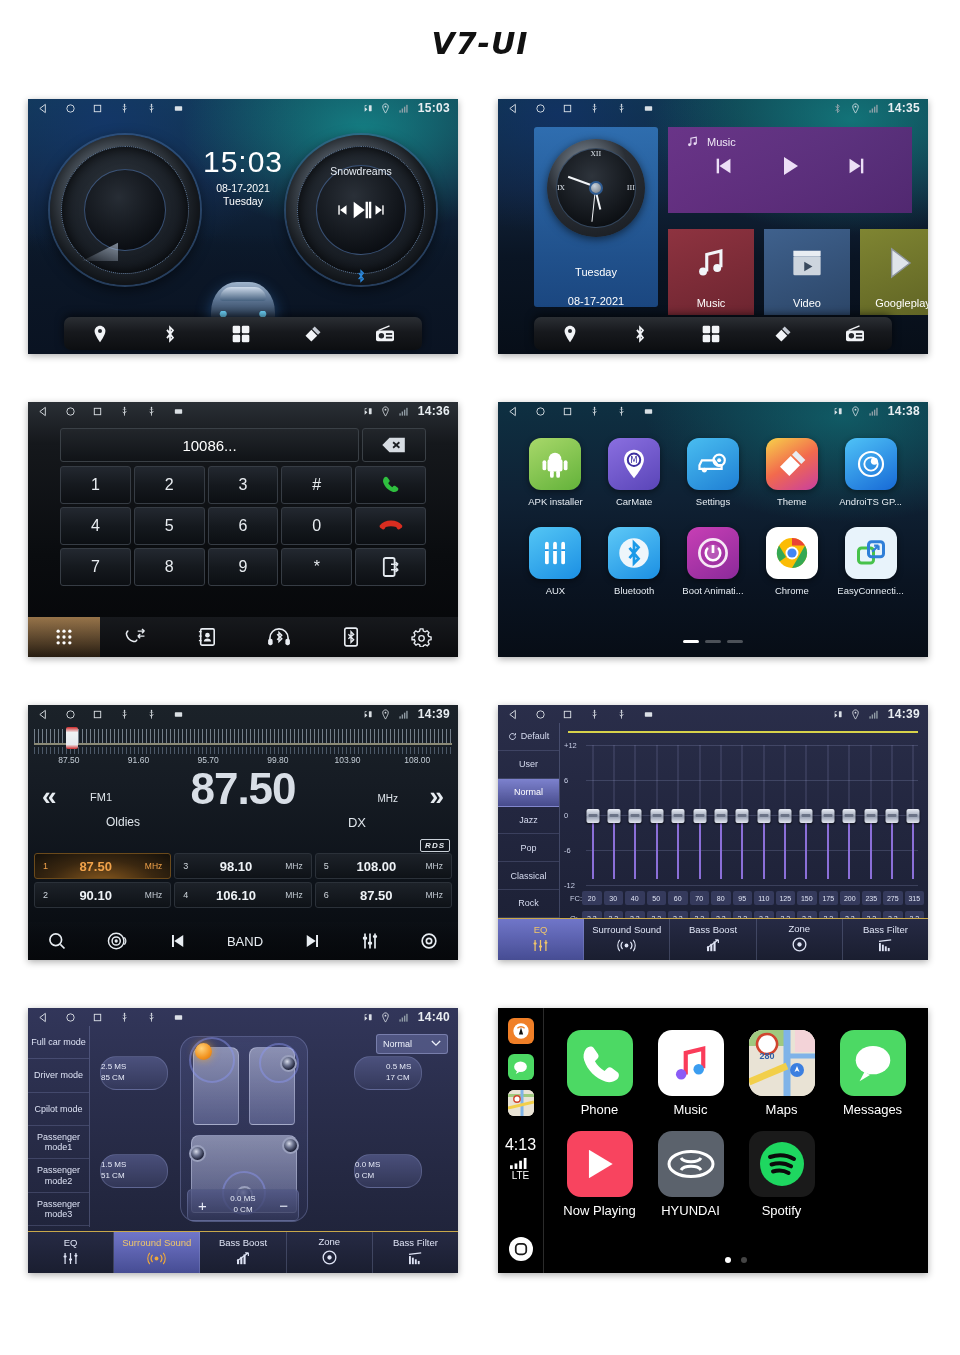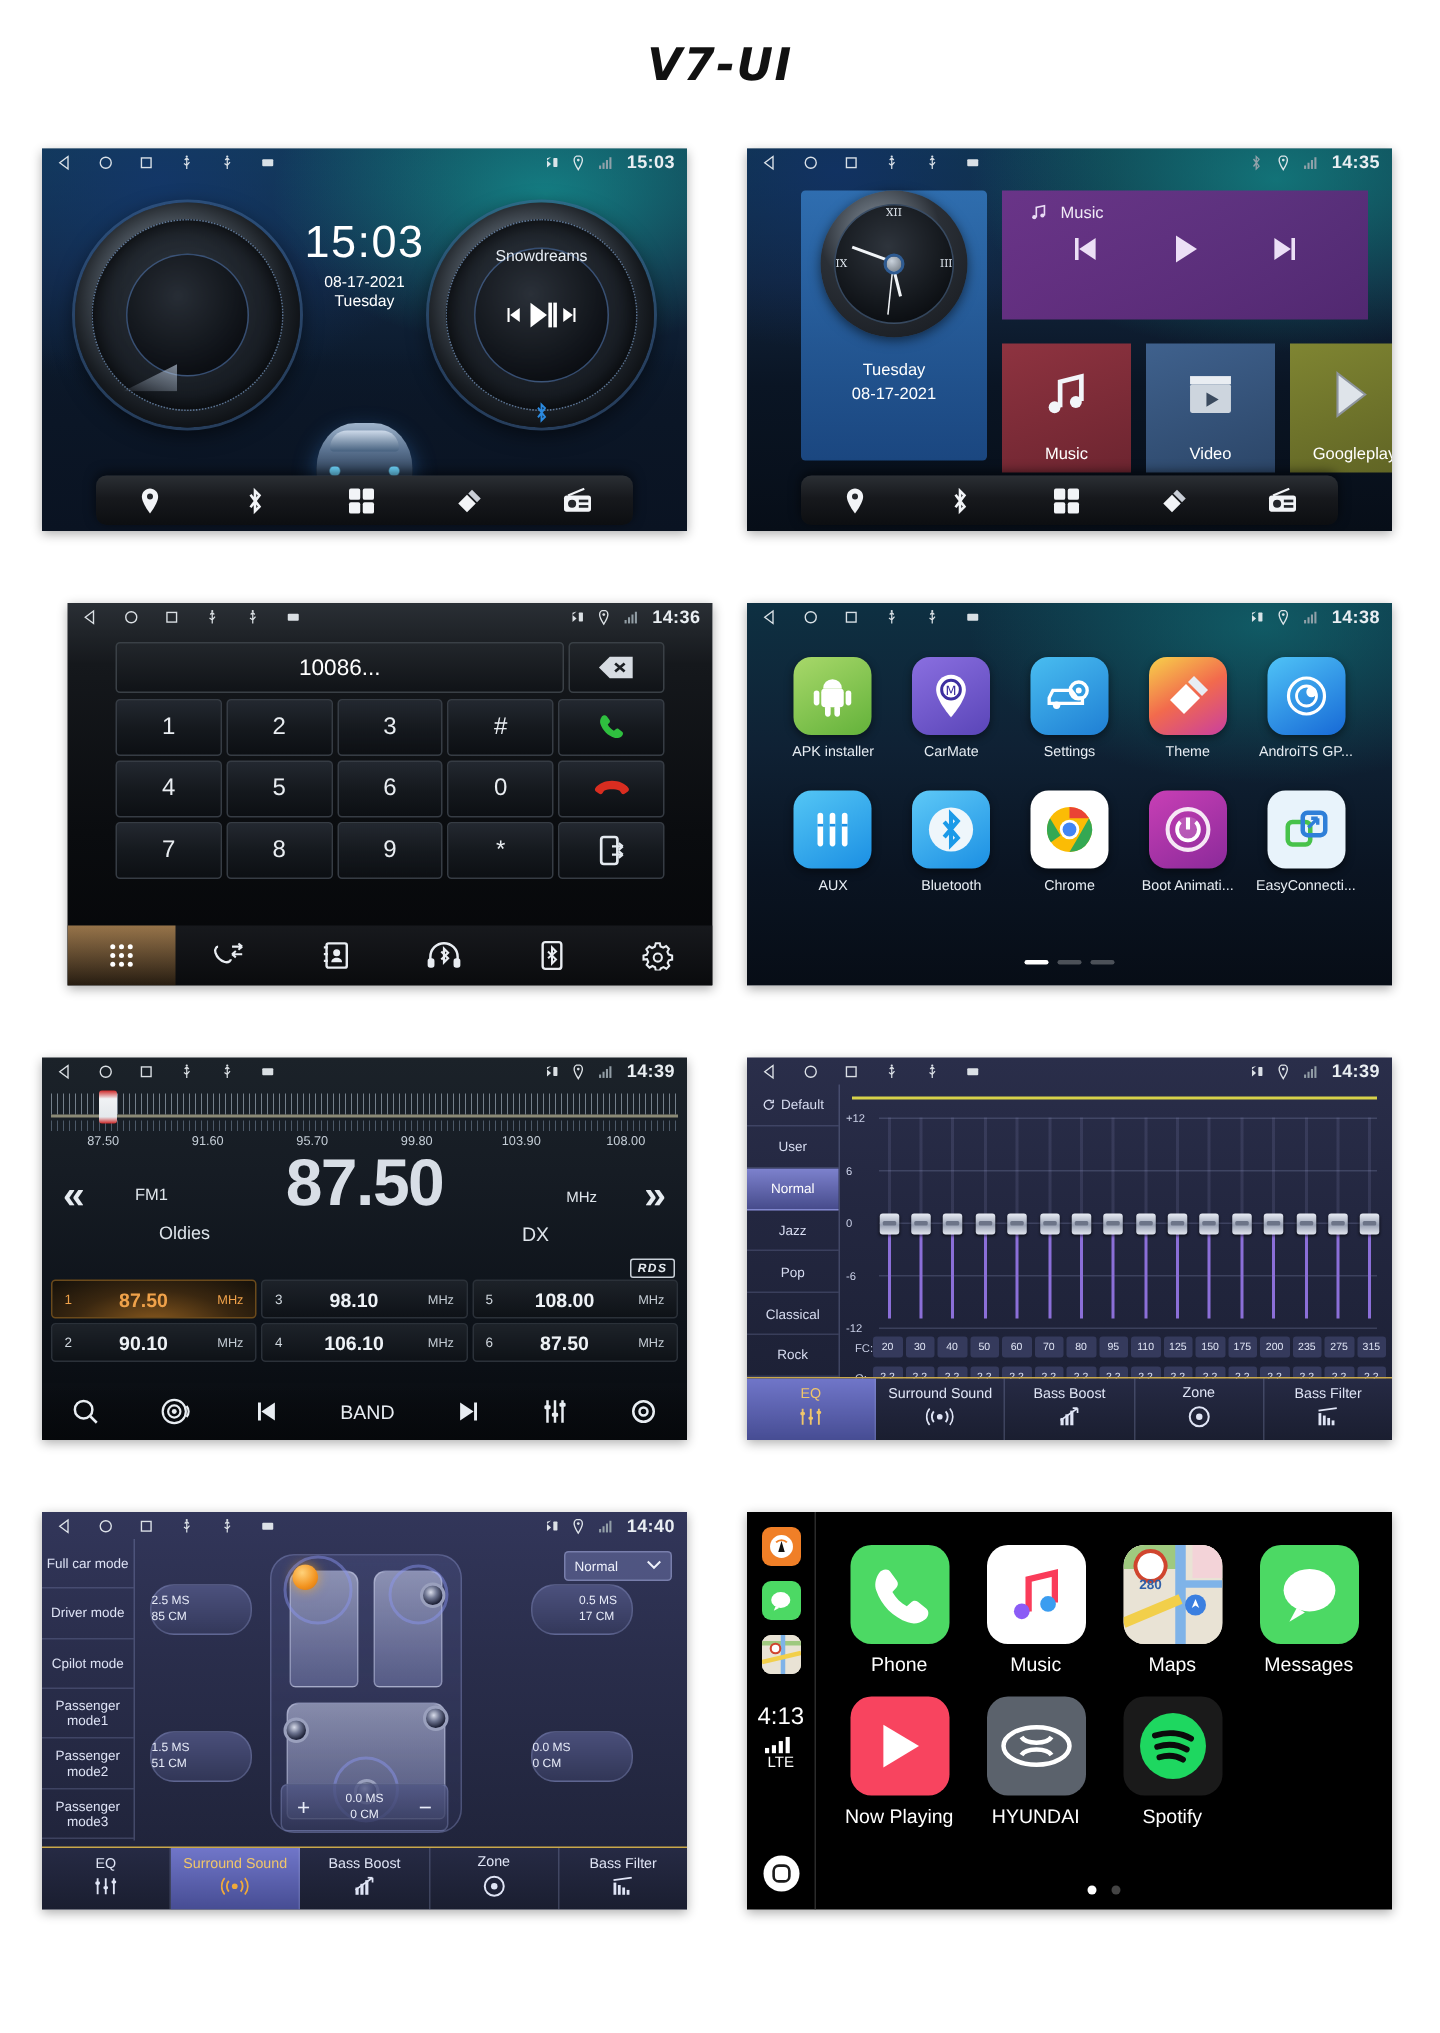--- a/index.html
+++ b/index.html
@@ -143,21 +143,22 @@
 
   
   .s2 { background:
       radial-gradient(ellipse 300px 170px at 82% 8%, rgba(20,140,140,.72), transparent 68%),
       radial-gradient(ellipse 260px 170px at 14% 6%, rgba(18,50,105,.8), transparent 70%),
       linear-gradient(180deg, #0f3546 0%, #11233a 35%, #0a1524 62%, #070e18 100%); }
   .w-clock {
     position:absolute; left:36px; top:28px; width:124px; height:180px;
     background: linear-gradient(180deg, rgba(52,120,190,.85), rgba(30,80,145,.85));
     border-radius: 3px;
-    display:flex; flex-direction:column; align-items:center; justify-content:flex-start;
+    display:flex; flex-direction:column; align-items:center; justify-content:space-between;
+    padding-top: 12px;
   }
   .analog {
     width: 98px; height: 98px; border-radius:50%;
     background: radial-gradient(circle at 40% 28%, #8b949e 0%, #5a636d 22%, #2a2f36 44%, #15181d 100%);
     position:relative; box-shadow: 0 2px 8px rgba(0,0,0,.55);
   }
   .analog .face {
     position:absolute; inset:9px; border-radius:50%;
     background: radial-gradient(circle at 45% 35%, #2e343c, #0c0f13 76%);
     border:1px solid rgba(110,150,200,.4);
@@ -186,21 +187,21 @@
     display:flex; flex-direction:column; align-items:center; justify-content:flex-end;
     padding-bottom:6px;
   }
   .tile .lbl { color:#fff; font-size:11px; }
   .tile .gl { flex:1; display:flex; align-items:center; justify-content:center; }
   .t-music { left: 170px; background: linear-gradient(160deg, #8e3340, #6d2530); }
   .t-video { left: 266px; background: linear-gradient(160deg, #3f618d, #2c4668); }
   .t-play  { left: 362px; background: linear-gradient(160deg, #7f8532, #5f6324); }
 
   
-  .s3 { background: linear-gradient(180deg, #2a2f35 0%, #15181c 16%, #0a0c0f 60%, #050608 100%); margin-left: 17px; }
+  .s3 { background: linear-gradient(180deg, #2a2f35 0%, #15181c 16%, #0a0c0f 60%, #050608 100%); }
   .dial-area { position:absolute; left:32px; right:32px; top:26px; }
   .dial-row1 { display:flex; gap:3px; }
   .num-display {
     flex:1; height:34px; border-radius:3px;
     background: linear-gradient(180deg, #22262b, #101317);
     border:1px solid #3a4046;
     color:#fff; font-size:15px;
     display:flex; align-items:center; justify-content:center;
   }
   .del-key {
@@ -909,43 +910,43 @@
       <div class="app">
         <div class="ico" style="background:linear-gradient(150deg,#5ec9f7,#1b8fe3)">
           <svg width="34" height="34" viewBox="0 0 30 30">
               <circle cx="15" cy="15" r="13" fill="#eef6fb"></circle>
               <path d="M11 10.5 19 20l-4 4V6l4 4-8 9.5" stroke="#1b9ae8" stroke-width="2.4" fill="none"></path>
             </svg>
         </div>
         <div class="nm">Bluetooth</div>
       </div>
       <div class="app">
+        <div class="ico" style="background:linear-gradient(150deg,#c83fb5,#8b2a9a)">
+          <svg width="34" height="34" viewBox="0 0 30 30">
+              <circle cx="15" cy="15" r="12" fill="none" stroke="#f6e7f5" stroke-width="2.4"></circle>
+              <circle cx="15" cy="15" r="7.5" fill="#ffffff" opacity=".18"></circle>
+              <path d="M15 8v7" stroke="#fff" stroke-width="2.4"></path>
+              <path d="M10.5 10.5a6.4 6.4 0 1 0 9 0" stroke="#fff" stroke-width="2.2" fill="none"></path>
+            </svg>
+        </div>
+        <div class="nm">Boot Animati...</div>
+      </div>
+      <div class="app">
         <div class="ico" style="background:#ffffff">
           <svg width="36" height="36" viewBox="0 0 36 36">
               <circle cx="18" cy="18" r="15" fill="#fbbc05"></circle>
               <path d="M18 3a15 15 0 0 1 13 7.5H18z" fill="#ea4335"></path>
               <path d="M5 10.5 12 22 5.6 26.5A15 15 0 0 1 5 10.5z" fill="#34a853"></path>
               <path d="M31 10.5A15 15 0 0 1 18 33l6.5-11z" fill="#34a853"></path>
               <path d="M5 10.5h13l-6 11z" fill="#ea4335" opacity=".0"></path>
               <circle cx="18" cy="18" r="6.5" fill="#fff"></circle>
               <circle cx="18" cy="18" r="4.6" fill="#4285f4"></circle>
             </svg>
         </div>
         <div class="nm">Chrome</div>
-      </div>
-      <div class="app">
-        <div class="ico" style="background:linear-gradient(150deg,#c83fb5,#8b2a9a)">
-          <svg width="34" height="34" viewBox="0 0 30 30">
-              <circle cx="15" cy="15" r="12" fill="none" stroke="#f6e7f5" stroke-width="2.4"></circle>
-              <circle cx="15" cy="15" r="7.5" fill="#ffffff" opacity=".18"></circle>
-              <path d="M15 8v7" stroke="#fff" stroke-width="2.4"></path>
-              <path d="M10.5 10.5a6.4 6.4 0 1 0 9 0" stroke="#fff" stroke-width="2.2" fill="none"></path>
-            </svg>
-        </div>
-        <div class="nm">Boot Animati...</div>
       </div>
       <div class="app">
         <div class="ico" style="background:#e8f3fb">
           <svg width="30" height="30" viewBox="0 0 24 24">
               <rect x="2" y="8" width="12" height="12" rx="2.5" fill="none" stroke="#47c24a" stroke-width="2.4"></rect>
               <rect x="10" y="3" width="12" height="12" rx="2.5" fill="none" stroke="#2f7fd8" stroke-width="2.4"></rect>
               <path d="M13 11l5-5m0 0h-3.5M18 6v3.5" stroke="#2f7fd8" stroke-width="1.8" fill="none"></path>
             </svg>
         </div>
         <div class="nm">EasyConnecti...</div>

